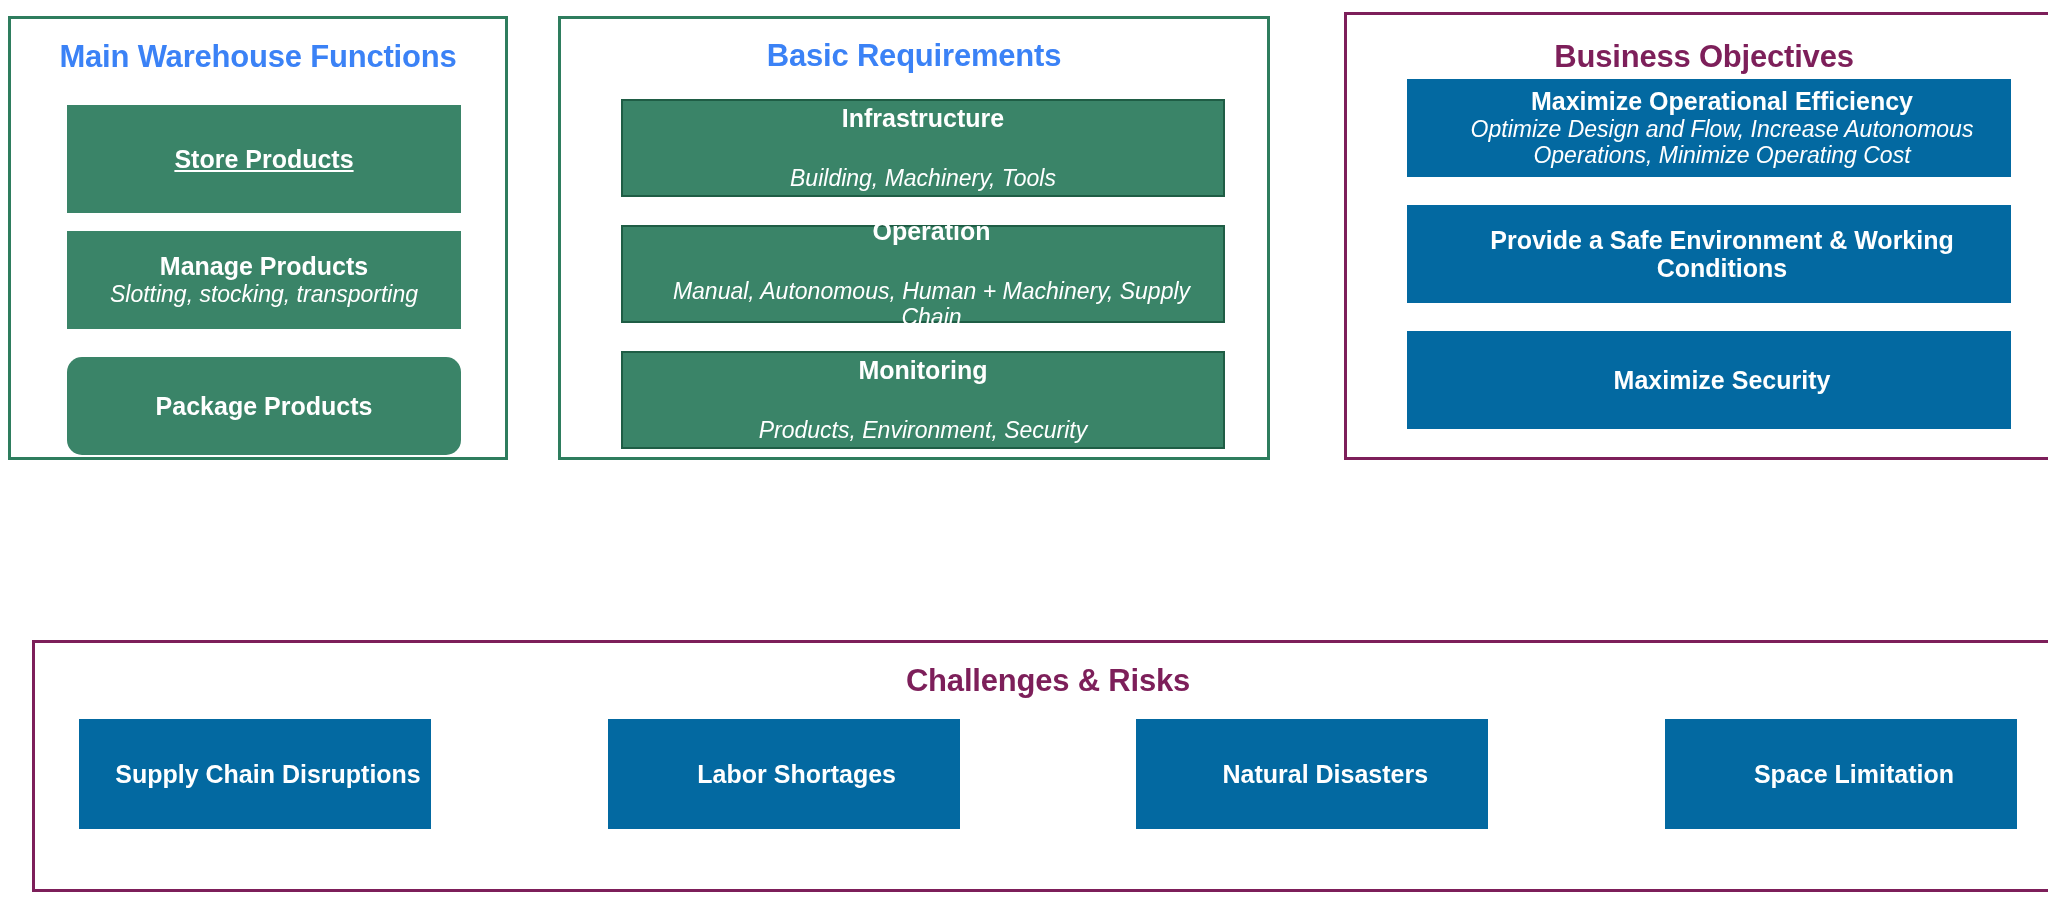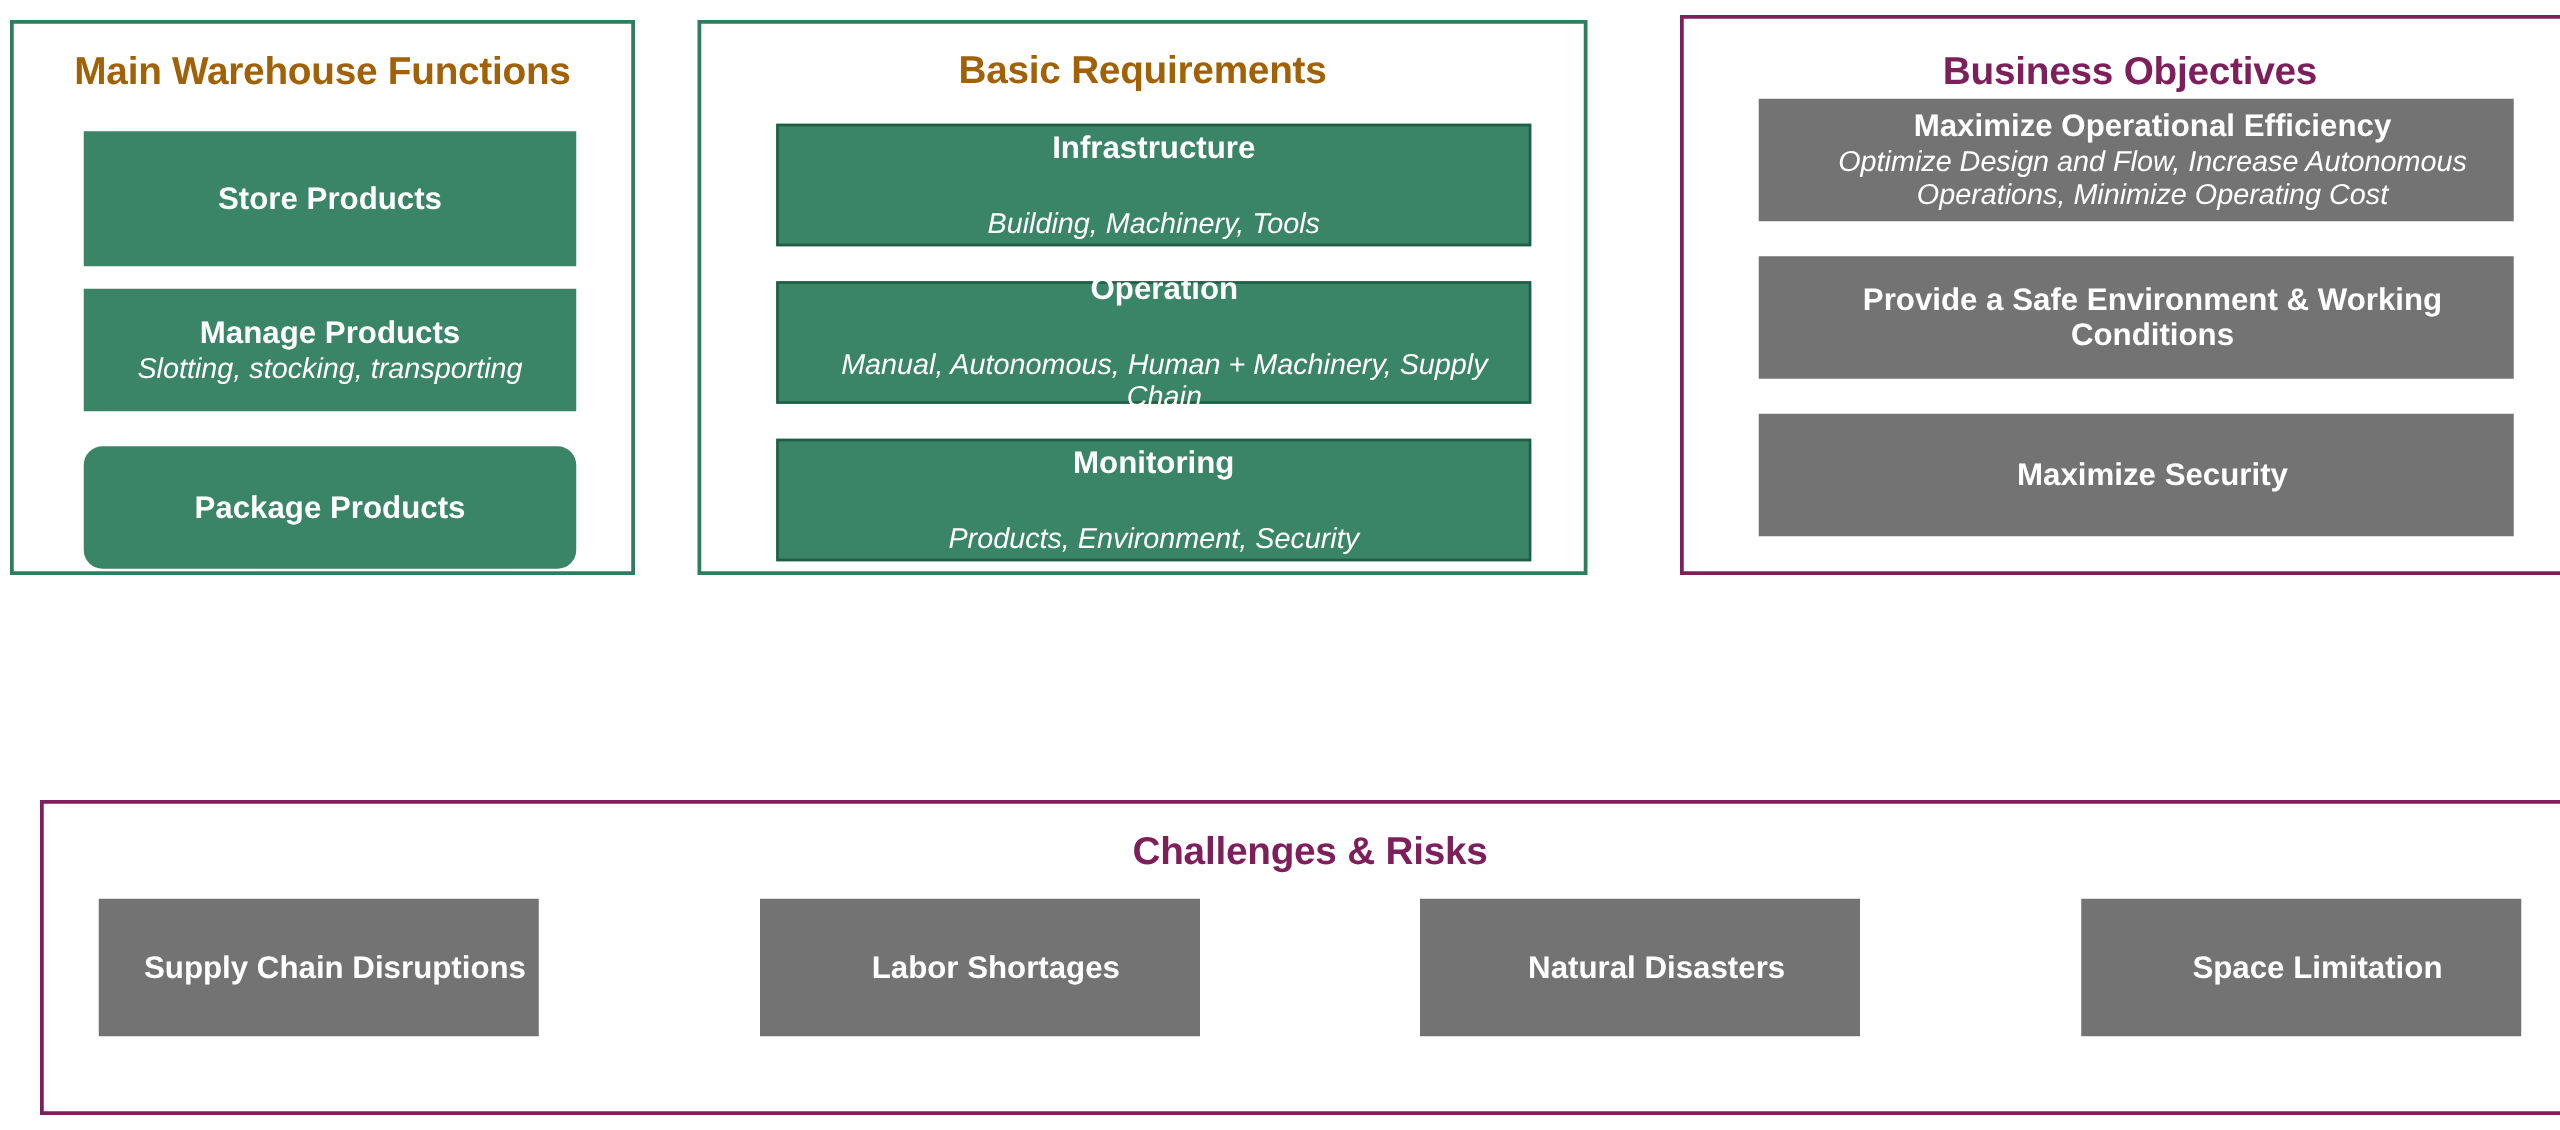--- a/index.html
+++ b/index.html
@@ -29,21 +29,21 @@
   }
   .panel.green  { border: 3px solid #2e7d5e; }
   .panel.purple { border: 3px solid #7d1f5a; margin-left: 24px; }
 
   .panel-title {
     text-align: center;
     font-weight: bold;
     letter-spacing: -0.2px;
     white-space: nowrap;
   }
-  .panel-title.green  { color: #a16207; }
+  .panel-title.green  { color: #3b82f6; }
   .panel-title.purple { color: #7d1f5a; }
 
   
   .card {
     position: absolute;
     box-sizing: border-box;
     display: flex;
     flex-direction: column;
     align-items: center;
     justify-content: center;
@@ -52,41 +52,41 @@
     padding: 4px 10px;
   }
   .card.green {
     background: #3a8468;
     border: 2px solid #1f5d45;
   }
   .card.green.noborder {
     border: none;
   }
   .card.purple {
-    background: #737373;
+    background: #0369a1;
     border: none;
     padding-left: 36px;
   }
   .card-title {
     font-weight: bold;
     line-height: 1.14;
   }
   .card-sub {
     font-style: italic;
     font-weight: normal;
     line-height: 1.16;
   }
 
   
   #panel-functions { left: 8px; top: 16px; width: 500px; height: 444px; }
   #panel-functions .panel-title { font-size: 31px; margin-top: 20px; }
   #panel-functions .card { left: 56px; width: 394px; }
   #panel-functions .card-title { font-size: 25px; }
   #panel-functions .card-sub   { font-size: 23px; }
-  #fn-card-0 { top: 86px;  height: 108px; }
+  #fn-card-0 { top: 86px;  height: 108px; text-decoration: underline; }
   #fn-card-1 { top: 212px; height: 98px; }
   #fn-card-2 { top: 338px; height: 98px; border-radius: 15px; }
 
   
   #panel-requirements { left: 558px; top: 16px; width: 712px; height: 444px; }
   #panel-requirements .panel-title { font-size: 31px; margin-top: 19px; }
   #panel-requirements .card { left: 60px; width: 604px; gap: 32px; }
   #panel-requirements .card-title { font-size: 25px; }
   #panel-requirements .card-sub   { font-size: 23px; }
   #rq-card-0 { top: 80px;  height: 98px; }

